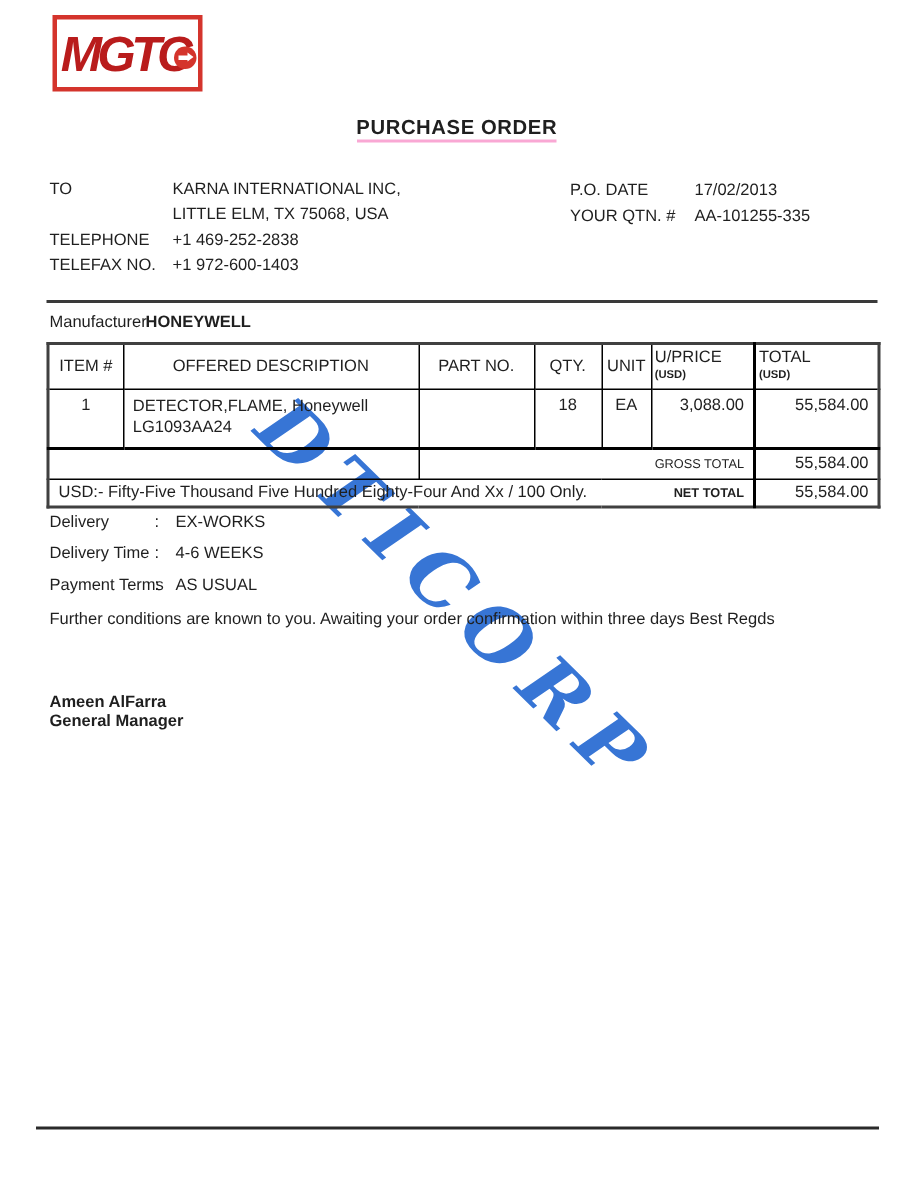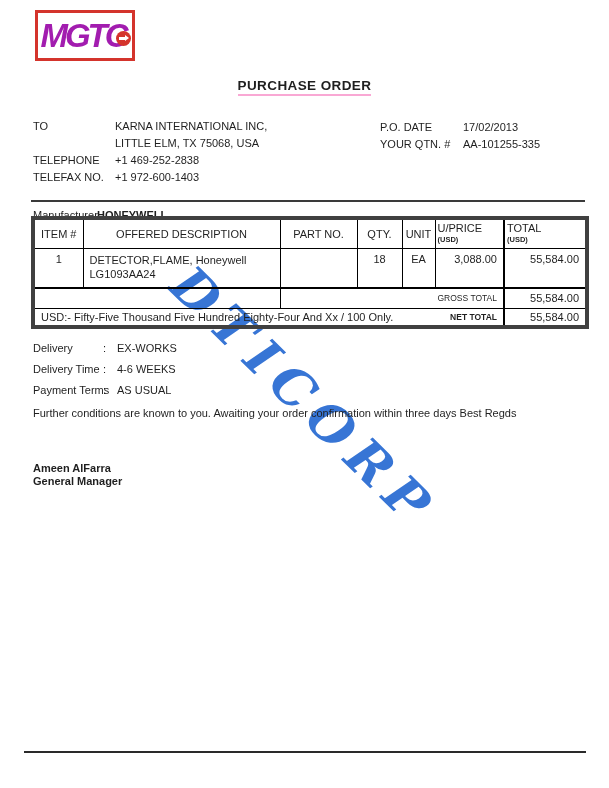--- a/index.html
+++ b/index.html
@@ -15,21 +15,21 @@
     font-size:52px; letter-spacing:10px; color:#2d6ed3; opacity:0.95;
     text-align:center; white-space:nowrap; line-height:66px;
   }
 
   .content { position:absolute; inset:0; z-index:1; }
 
   
   .logo { position:absolute; left:35px; top:10px; width:100px; height:51px;
     border:3px solid #d4342c; background:#fff; display:flex; align-items:center; justify-content:center; }
   .logo-text { font-size:33px; font-weight:bold; font-style:italic; letter-spacing:-3px;
-    color:#a21caf; line-height:1; padding-right:4px; }
+    color:#b91c1c; line-height:1; padding-right:4px; }
   .logo-circle { position:absolute; left:78px; top:18px; width:15px; height:15px;
     background:#d4342c; border-radius:50%; }
   .logo-circle-bar { position:absolute; left:3px; top:6px; width:7px; height:3px; background:#ffffff; }
   .logo-circle-tip { position:absolute; left:9px; top:4px; width:0; height:0;
     border-top:3.5px solid transparent; border-bottom:3.5px solid transparent; border-left:4px solid #ffffff; }
 
   
   .title-wrap { position:absolute; top:76px; left:0; width:100%; text-align:center; }
   .title { display:inline-block; font-size:13.5px; font-weight:bold; letter-spacing:0.4px;
     border-bottom:2px solid #f9a8d4; padding-bottom:1px; }
@@ -42,23 +42,23 @@
   .hdr-right { left:380px; top:119px; width:210px; }
   .hdr-right .lbl { display:inline-block; width:83px; }
   .b { font-weight:bold; }
 
   .rule { position:absolute; left:31px; top:200px; width:554px; border-top:2px solid #3a3a3a; }
 
   .manu { position:absolute; left:33px; top:207px; font-size:11px; height:17px; line-height:17px; }
   .manu .lbl { display:inline-block; width:64px; }
 
   
-  .po-table { position:absolute; left:31px; top:216px; width:554px;
+  .po-table { position:absolute; left:31px; top:228px; width:554px;
     border-collapse:collapse; table-layout:fixed; font-size:11px; color:#1f1f1f;
-    border:4px solid #404040; }
+    border:2px solid #404040; }
   .po-table th, .po-table td { border:1px solid #000; font-weight:normal; }
   .po-table thead th { height:30px; text-align:center; vertical-align:middle; }
   .po-table thead .money-h { text-align:left; padding:2px 5px 1px 2px; vertical-align:top; }
   .po-table thead .money-h .usd { font-size:7.5px; font-weight:bold; margin-top:1px; }
   .item-row td { height:40px; vertical-align:top; padding-top:4px; border-bottom:2px solid #000; }
   .item-row .desc { padding-left:6px; padding-right:8px; line-height:14px; }
   .center { text-align:center; }
   .money { text-align:right; padding-right:6px; }
   .total-col { border-left:2px solid #000 !important; }
   .gross-row td { height:20px; vertical-align:middle; }

